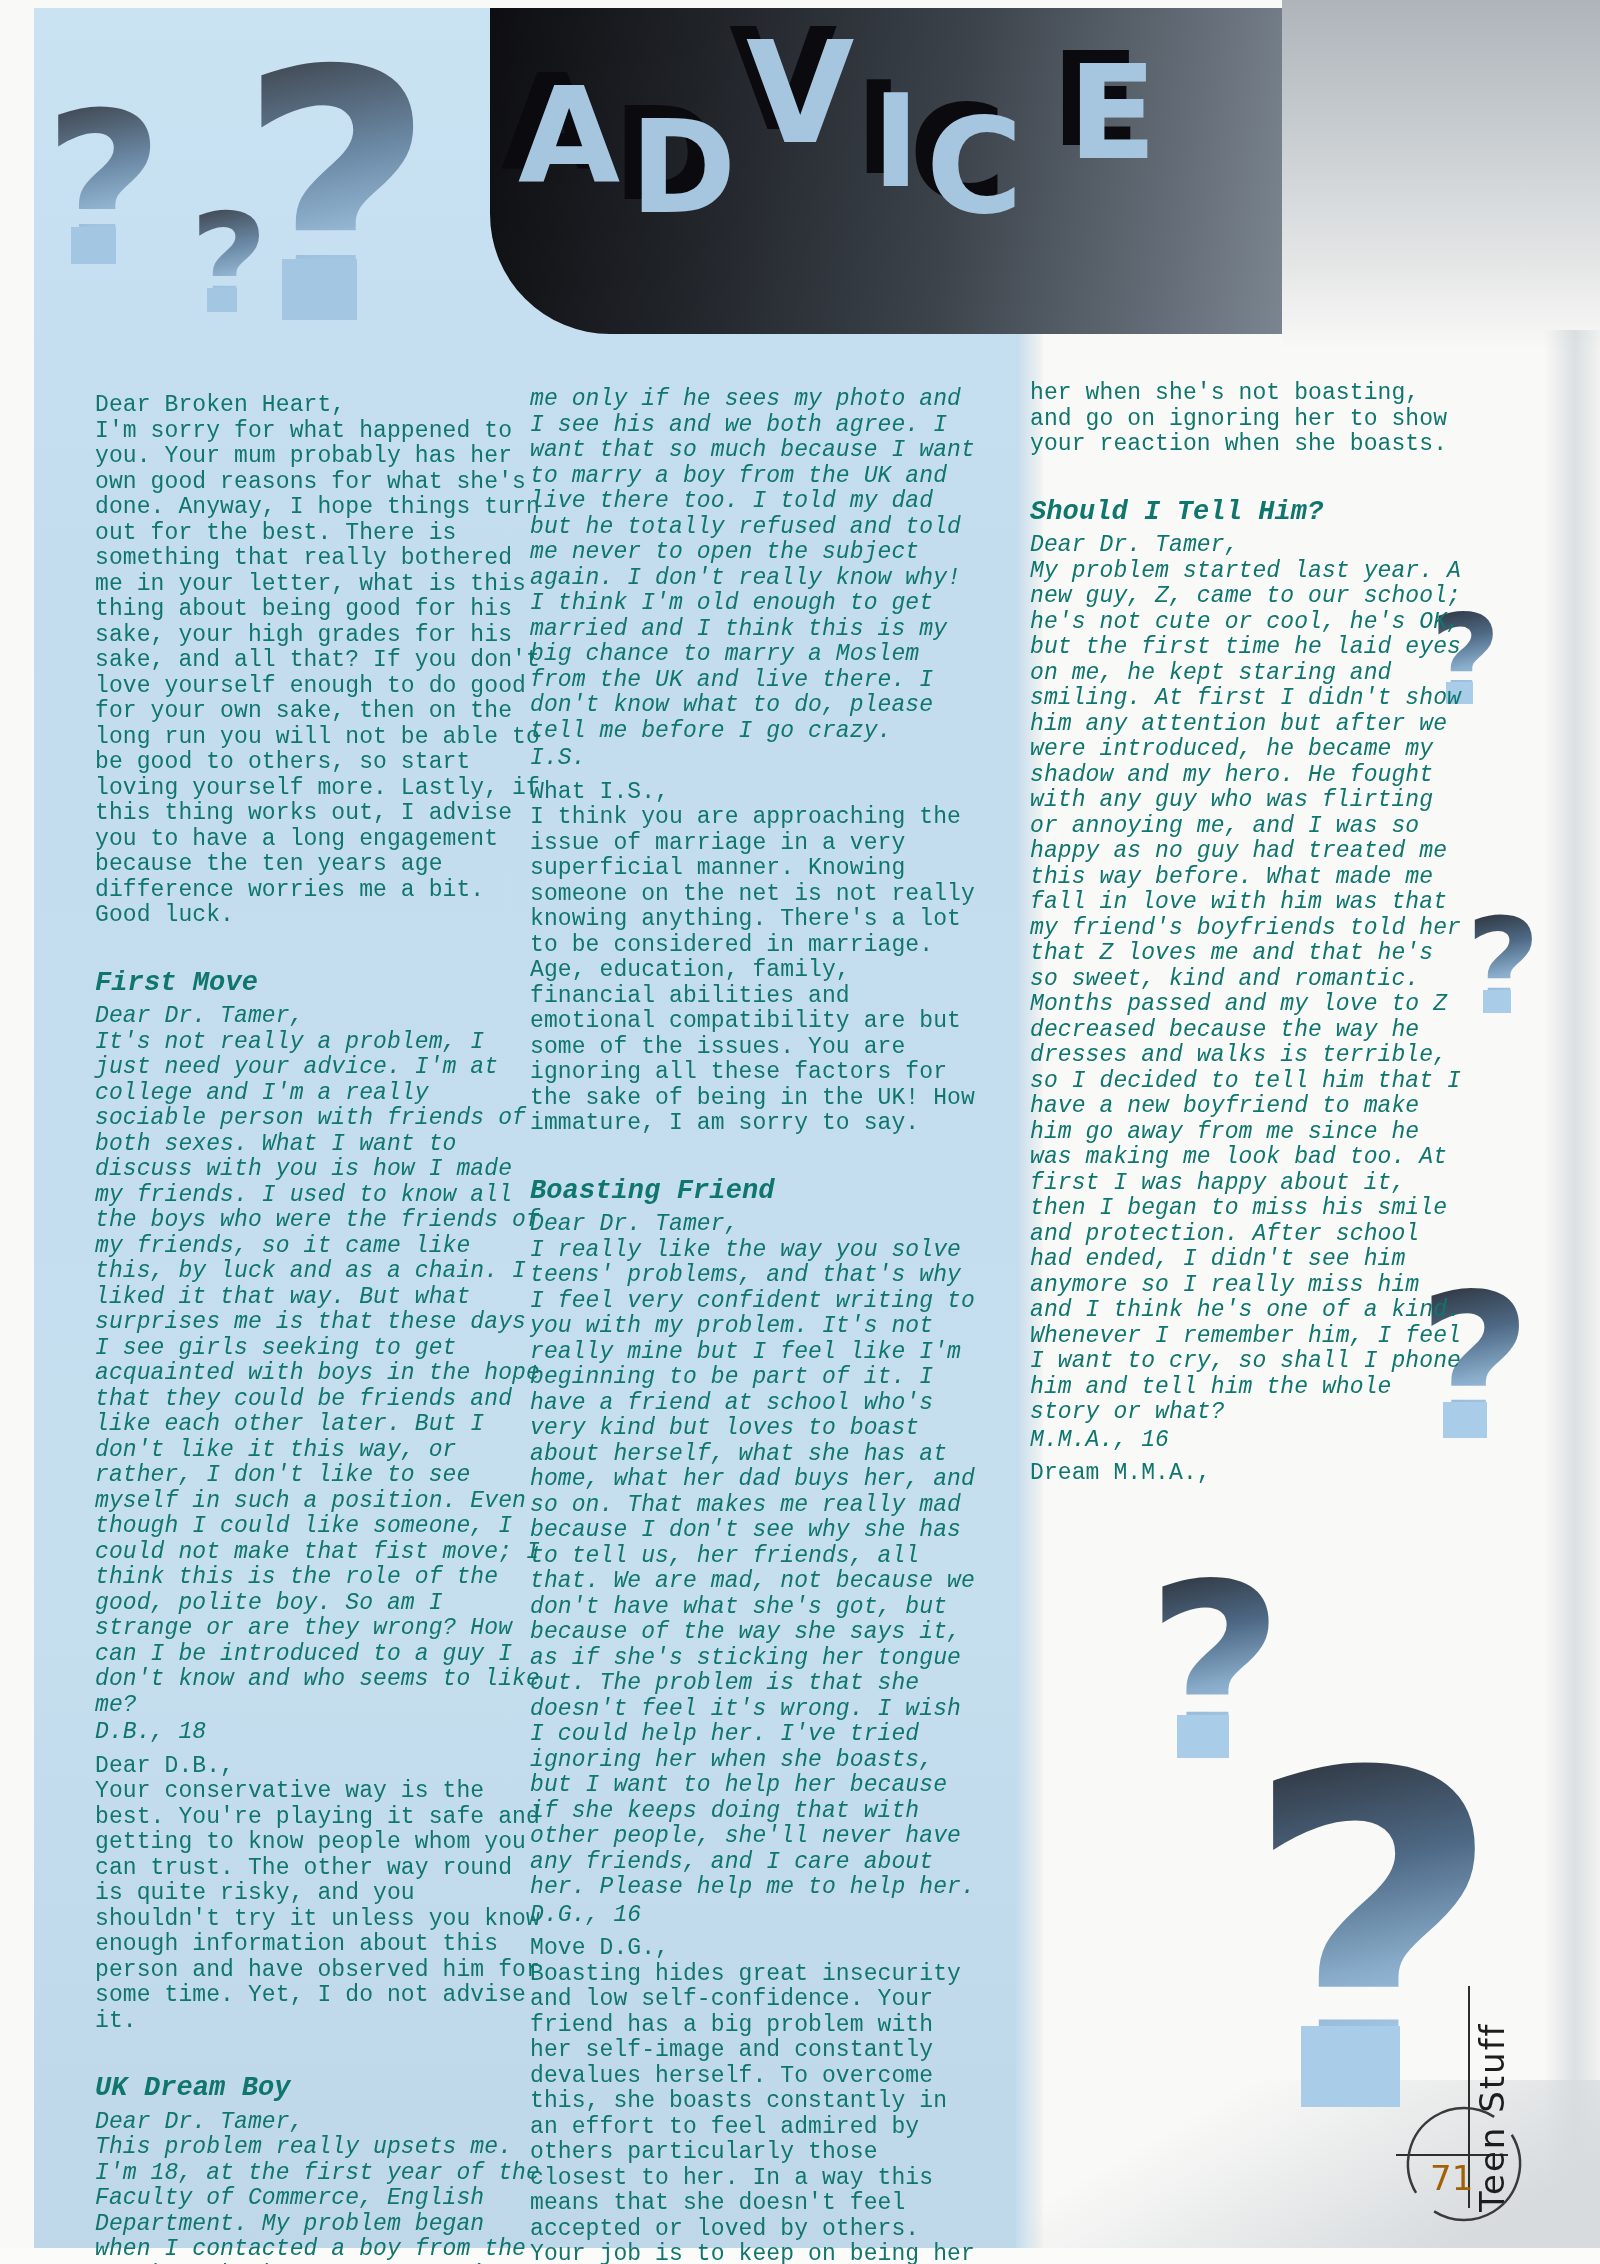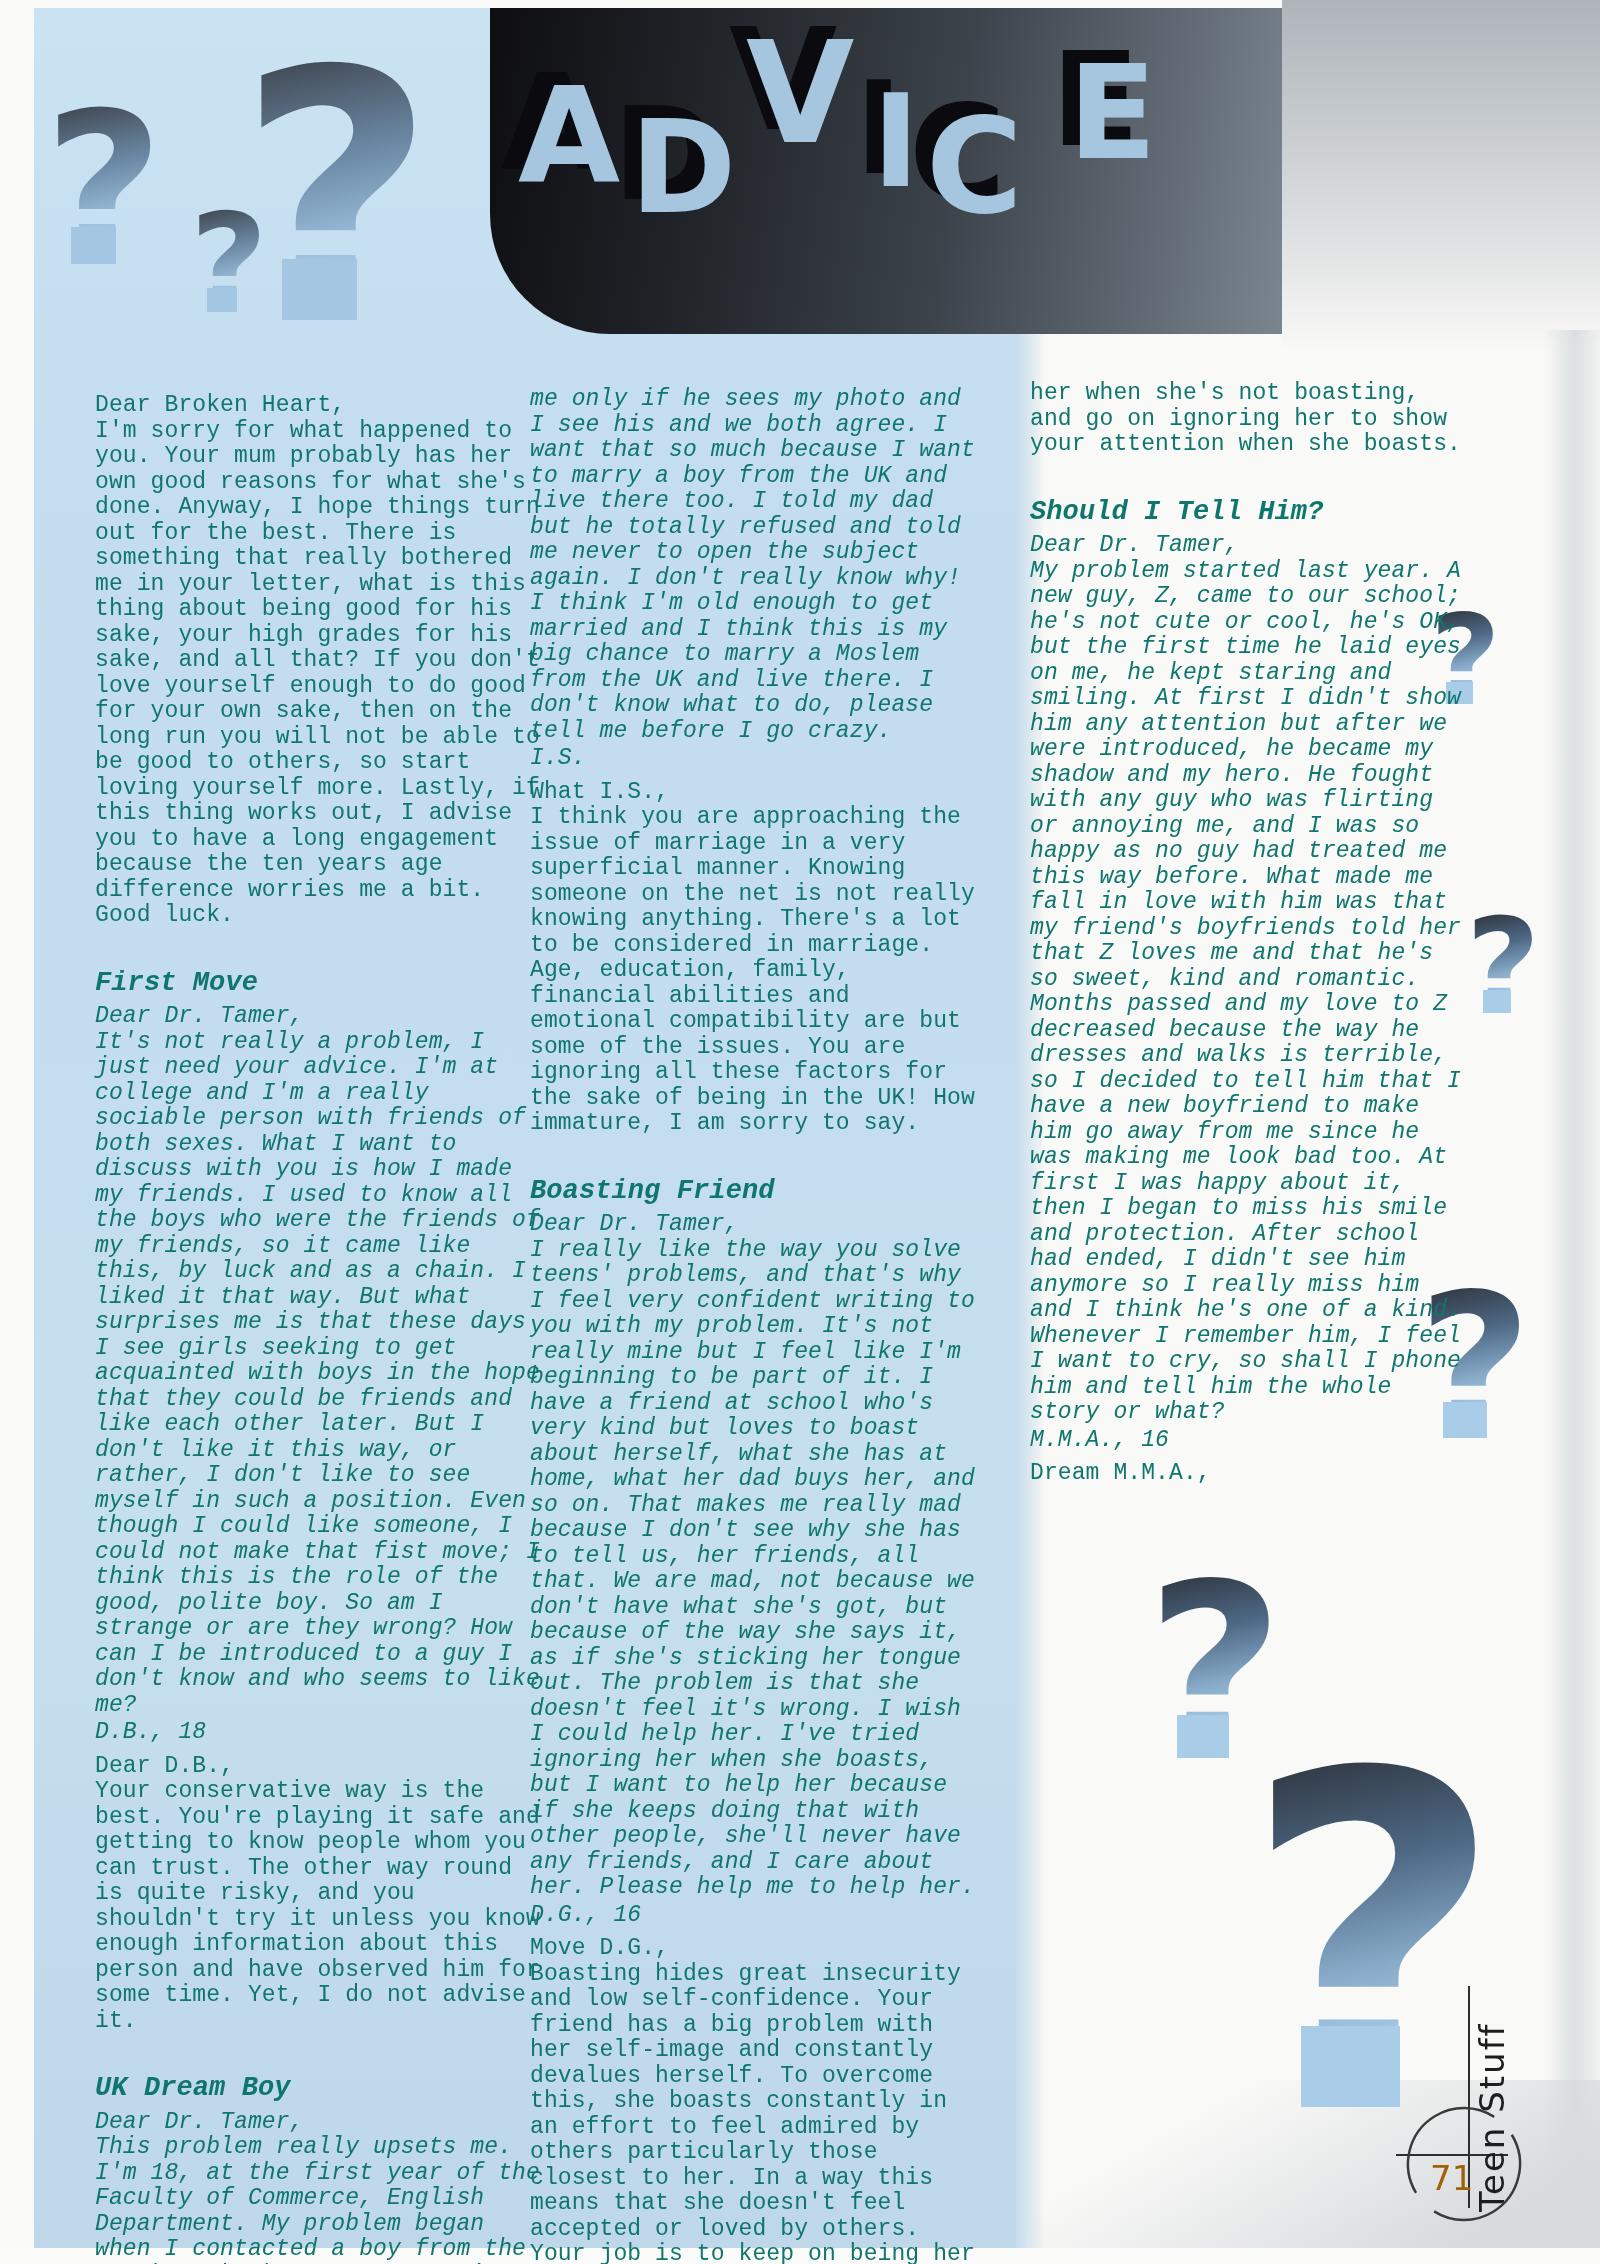--- a/index.html
+++ b/index.html
@@ -158,21 +158,21 @@
   </div>
   <div class="signature">D.G., 16</div>
   <div class="blk reply">
     <div class="salutation">Move D.G.,</div>
     <div class="body">Boasting hides great insecurity and low self-confidence. Your friend has a big problem with her self-image and constantly devalues herself. To overcome this, she boasts constantly in an effort to feel admired by others particularly those closest to her. In a way this means that she doesn't feel accepted or loved by others. Your job is to keep on being her friend. Show her how much you like and appreciate</div>
   </div>
 </div>
 
 <div class="col" id="col3">
   <div class="blk reply">
-    <div class="body">her when she's not boasting, and go on ignoring her to show your attention when she boasts.</div>
+    <div class="body">her when she's not boasting, and go on ignoring her to show your reaction when she boasts.</div>
   </div>
   <div class="blk-heading">Should I Tell Him?</div>
   <div class="blk letter">
     <div class="salutation">Dear Dr. Tamer,</div>
     <div class="body">My problem started last year. A new guy, Z, came to our school; he's not cute or cool, he's OK, but the first time he laid eyes on me, he kept staring and smiling. At first I didn't show him any attention but after we were introduced, he became my shadow and my hero. He fought with any guy who was flirting or annoying me, and I was so happy as no guy had treated me this way before. What made me fall in love with him was that my friend's boyfriends told her that Z loves me and that he's so sweet, kind and romantic. Months passed and my love to Z decreased because the way he dresses and walks is terrible, so I decided to tell him that I have a new boyfriend to make him go away from me since he was making me look bad too. At first I was happy about it, then I began to miss his smile and protection. After school had ended, I didn't see him anymore so I really miss him and I think he's one of a kind. Whenever I remember him, I feel I want to cry, so shall I phone him and tell him the whole story or what?</div>
   </div>
   <div class="signature">M.M.A., 16</div>
   <div class="blk reply">
     <div class="salutation">Dream M.M.A.,</div>
   </div>

